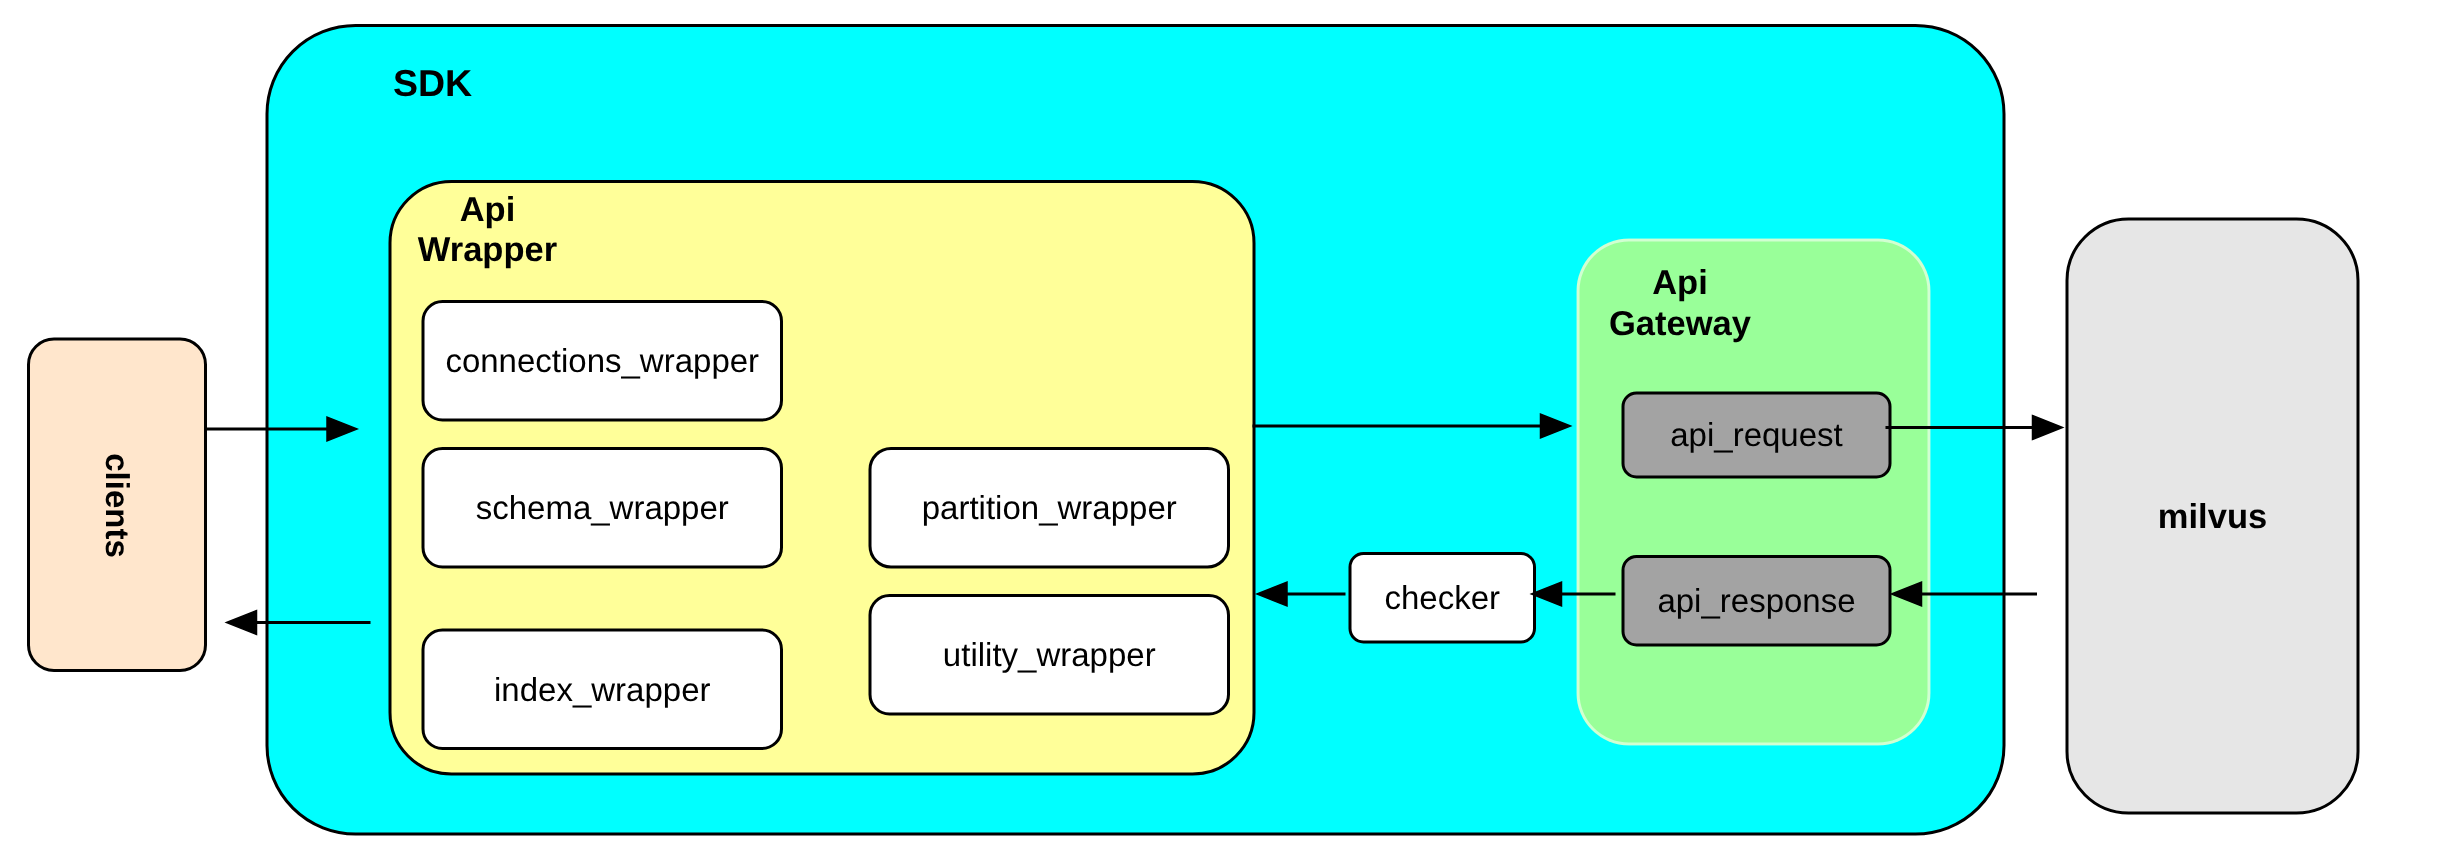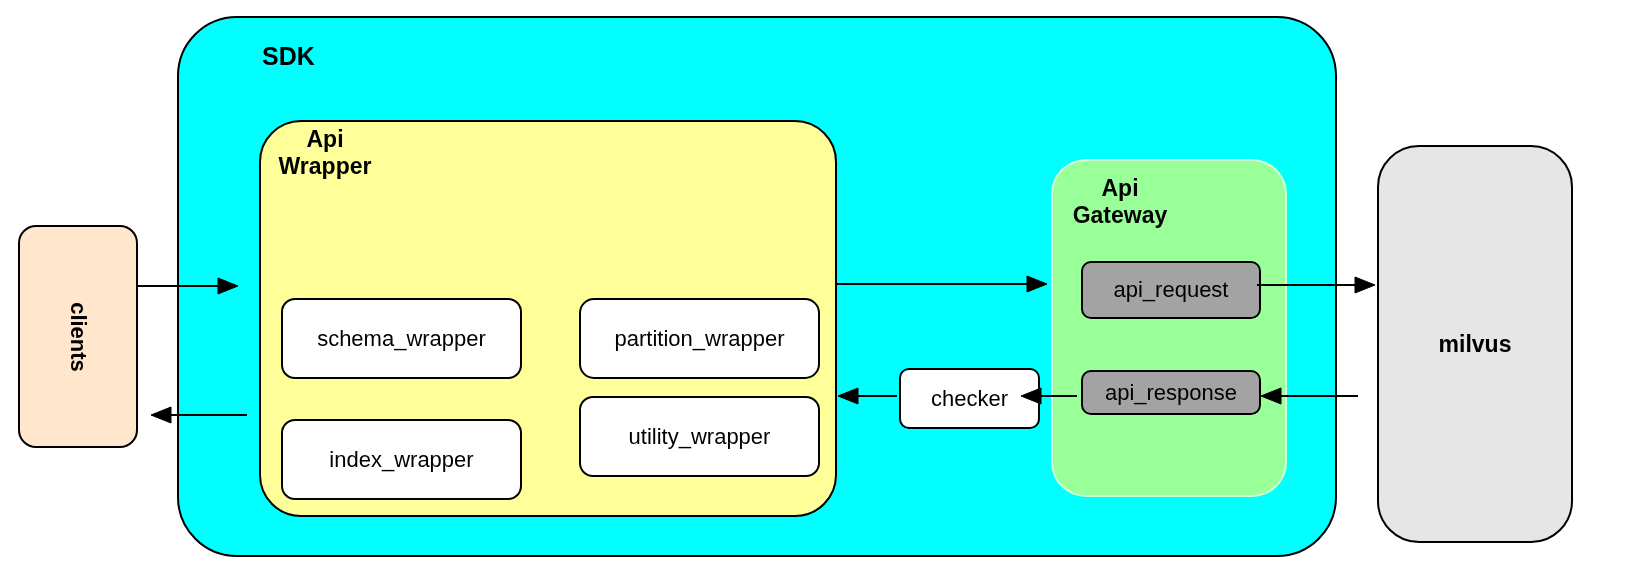--- a/index.html
+++ b/index.html
@@ -61,21 +61,21 @@
     border: 2px solid #000;
     border-radius: 14px;
     display: flex; align-items: center; justify-content: center;
     font-size: 22px;
     white-space: nowrap;
   }
 
   
   .checker {
     position: absolute;
-    left: 720px; top: 350px; width: 141px; height: 61px;
+    left: 720px; top: 350px; width: 125px; height: 61px;
     background: #fff;
     border: 2px solid #000;
     border-radius: 10px;
     display: flex; align-items: center; justify-content: center;
     font-size: 22px;
   }
 
   
   .api-gateway {
     position: absolute;
@@ -91,21 +91,21 @@
     position: absolute;
     left: 28px; width: 180px;
     background: #a3a3a3;
     border: 2px solid #000;
     border-radius: 10px;
     display: flex; align-items: center; justify-content: center;
     font-size: 22px;
     white-space: nowrap;
   }
   .api-request  { top: 100px; height: 58px; }
-  .api-response { top: 209px; height: 45px; }
+  .api-response { top: 209px; height: 61px; }
 
   
   .milvus {
     left: 1377px; top: 145px; width: 196px; height: 398px;
     border-radius: 42px;
     display: flex; align-items: center; justify-content: center;
     font-weight: bold; font-size: 23px;
   }
 
   
@@ -129,20 +129,21 @@
 
   <div class="node sdk" style="background-color: rgb(0, 255, 255);">
     <div class="sdk-label">SDK</div>
 
     <div class="api-wrapper" style="background-color: rgb(255, 255, 153);">
       <div class="aw-label">
         <div>Api</div>
         <div>Wrapper</div>
       </div>
 
+      <div class="module" style="left:20px;  top:78px;">connections_wrapper</div>
       <div class="module" style="left:20px;  top:176px;">schema_wrapper</div>
       <div class="module" style="left:318px; top:176px;border-radius:15px;">partition_wrapper</div>
       <div class="module" style="left:20px;  top:274px;margin-top:23px;">index_wrapper</div>
       <div class="module" style="left:318px; top:274px;">utility_wrapper</div>
     </div>
 
     <div class="checker">checker</div>
 
     <div class="api-gateway" style="background-color: rgb(153, 255, 153);">
       <div class="gw-label">

